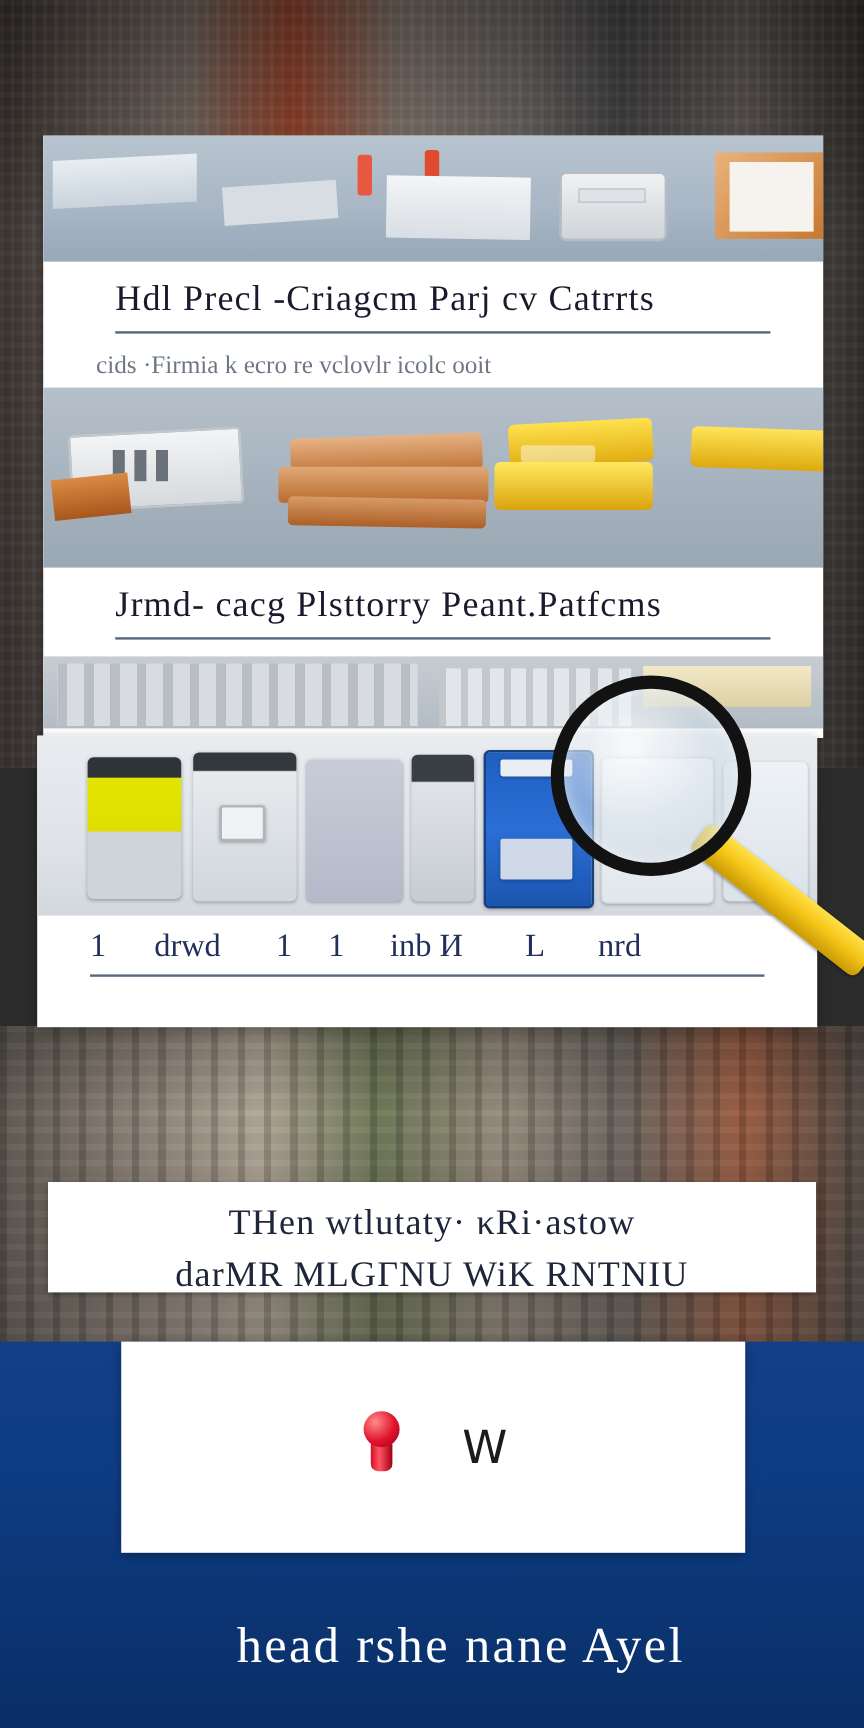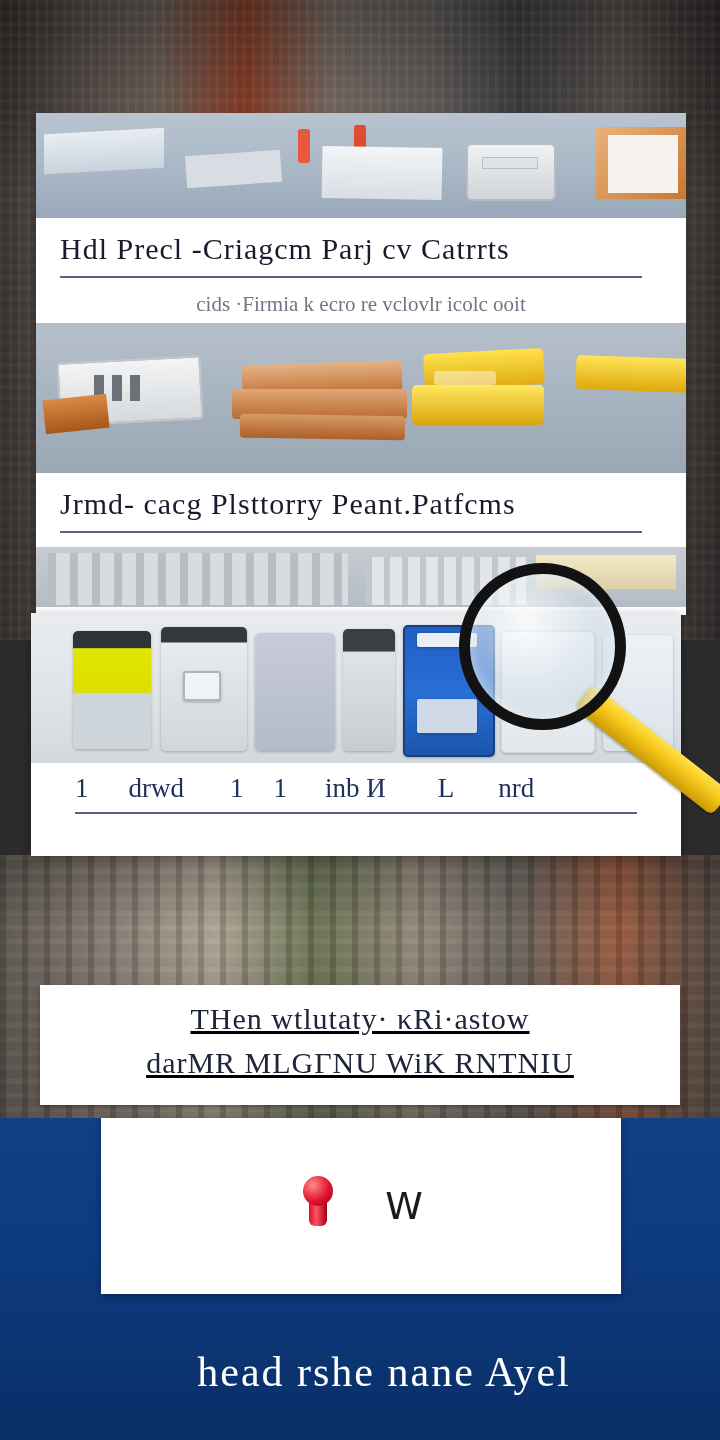--- a/index.html
+++ b/index.html
@@ -85,21 +85,21 @@
     height: 150px;
     background: linear-gradient(180deg, #b6c0ca 0%, #a4b1bd 60%, #9aa8b4 100%);
   }
   #strip-c {
     height: 60px;
     background: linear-gradient(180deg, #c6ccd2 0%, #b3bcc4 100%);
   }
   .strip-obj { position: absolute; }
 
   .caption-block {
-    padding: 14px 44px 10px 24px;
+    padding: 14px 44px 10px 60px;
   }
   .caption-line {
     font-size: 30px;
     letter-spacing: 1px;
     color: #1a1a2e;
     white-space: nowrap;
     overflow: hidden;
   }
   .caption-rule {
     height: 2px;
@@ -107,21 +107,20 @@
     margin: 10px 0 4px 0;
     opacity: .85;
   }
   .caption-sub {
     font-size: 21px;
     color: #555f70;
     white-space: nowrap;
     overflow: hidden;
     padding: 0 44px 6px 44px;
     opacity: .85;
-    text-align: center;
   }
 
   
   #panel-two { left: 31px; top: 613px; width: 650px; height: 243px; }
   #strip-d {
     height: 150px;
     background: linear-gradient(180deg, #e9ecef 0%, #dfe3e8 60%, #d3d8de 100%);
   }
   .device {
     position: absolute;
@@ -133,21 +132,21 @@
     align-items: center;
     gap: 6px;
     padding: 10px 44px 0 44px;
     font-size: 27px;
     color: #20305a;
     white-space: nowrap;
   }
   .numrow span { display: inline-block; }
 
   
-  #panel-three { left: 40px; top: 985px; width: 640px; height: 120px; text-decoration: underline; }
+  #panel-three { left: 40px; top: 985px; width: 640px; height: 92px; }
   .p3-line {
     font-size: 30px;
     color: #20263a;
     text-align: center;
     letter-spacing: 1px;
     white-space: nowrap;
     overflow: hidden;
   }
   #p3-l1 { padding-top: 17px; }
   #p3-l2 { padding-top: 10px; }

